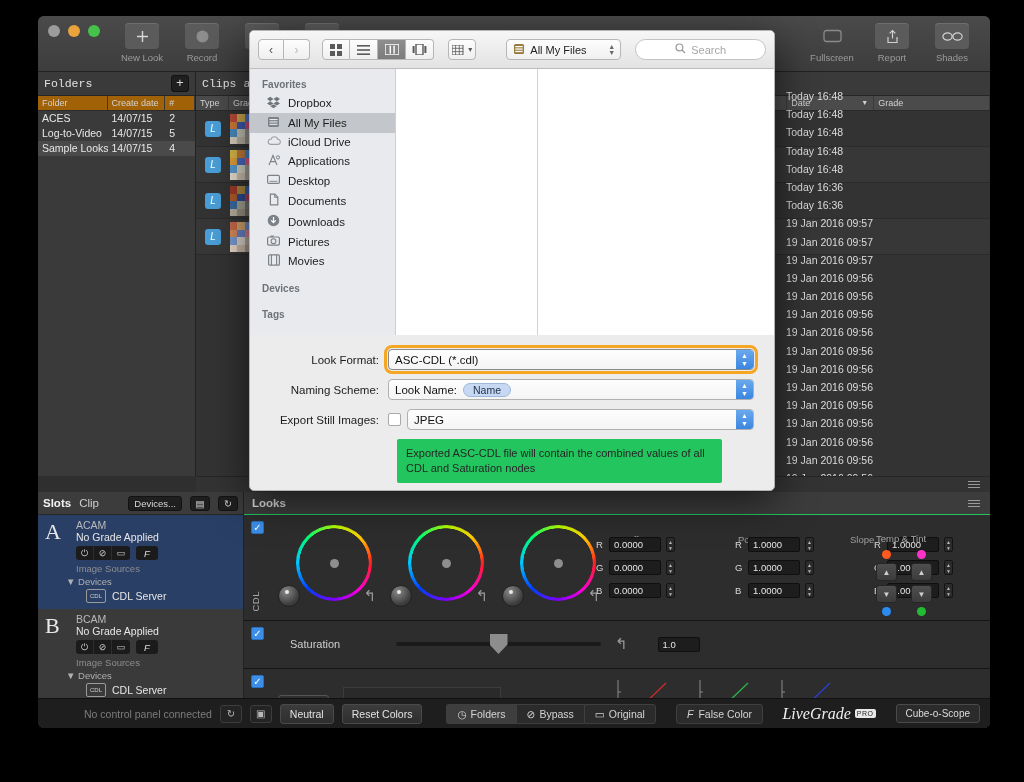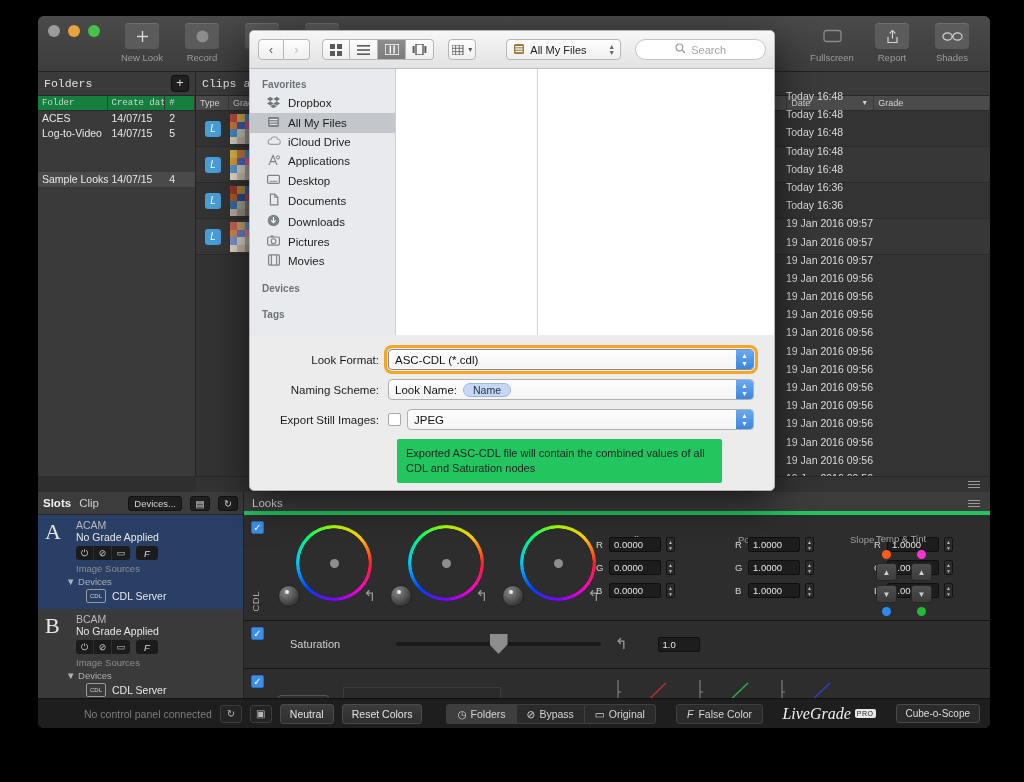--- a/index.html
+++ b/index.html
@@ -62,29 +62,29 @@
     background: #1f1f1f; border: 1px solid #111;
     color: #d8d8d8; font-size: 13px; line-height: 15px; text-align: center;
   }
 
   
   .folders-panel {
     position: absolute; left: 0; top: 0; width: 158px; height: 404px;
     background: #3a3a3a; border-right: 1px solid #232323;
   }
   .col-head {
-    display: flex; height: 15px; background: #15803d;
-    border-bottom: 1px solid #2a2a2a; font-size: 9px; color: #d2d2d2; font-family: Liberation Mono, monospace;
+    display: flex; height: 15px; background: #a16207;
+    border-bottom: 1px solid #2a2a2a; font-size: 9px; color: #d2d2d2;
   }
   .col-head > div {
     padding: 2px 4px 0; border-right: 1px solid #3a3a3a;
     white-space: nowrap; overflow: hidden;
   }
   .fl-row { display: flex; height: 15px; font-size: 10.5px; color: #e8e8e8; }
-  .fl-row.sel { background: #4a4a4a; margin-top: 31px; }
+  .fl-row.sel { background: #4a4a4a; }
   .fl-row > div { padding: 1px 4px 0; overflow: hidden; white-space: nowrap; }
   .fl-c1 { width: 70px; } .fl-c2 { width: 58px; } .fl-c3 { width: 30px; }
 
   
   .clips-panel {
     position: absolute; left: 158px; top: 0; right: 0; height: 404px;
     background: #333;
   }
   .clip-colhead {
     display: flex; height: 15px; background: #4b4b4b;
@@ -185,22 +185,23 @@
   }
   .dev-name { font-size: 10.5px; color: #e6e6e6; }
   .slot-sep { border-bottom: 1px solid #303030; }
 
   
   .grade-area {
     position: absolute; left: 206px; right: 0; top: 420px; bottom: 30px;
     background: #262626;
   }
   .grade-head {
-    height: 23px; background: #3c3c3c; border-bottom: 4px solid #22c55e;
+    height: 23px; background: #3c3c3c; border-bottom: 1px solid #22c55e;
     position: relative;
+    font-weight: bold;
   }
   .grade-head .ham { position: absolute; right: 10px; top: 8px; width: 12px; }
   .grade-head .ham i { display: block; height: 1px; background: #9b9b9b; margin-bottom: 2px; }
 
   .node-row { position: relative; border-bottom: 1px solid #151515; }
   .node-chk {
     position: absolute; left: 7px; top: 6px;
     width: 13px; height: 13px; border-radius: 2px;
     background: #3c8ee8; border: 1px solid #2c6fbb;
     color: #fff; font-size: 10px; text-align: center; line-height: 12px;

